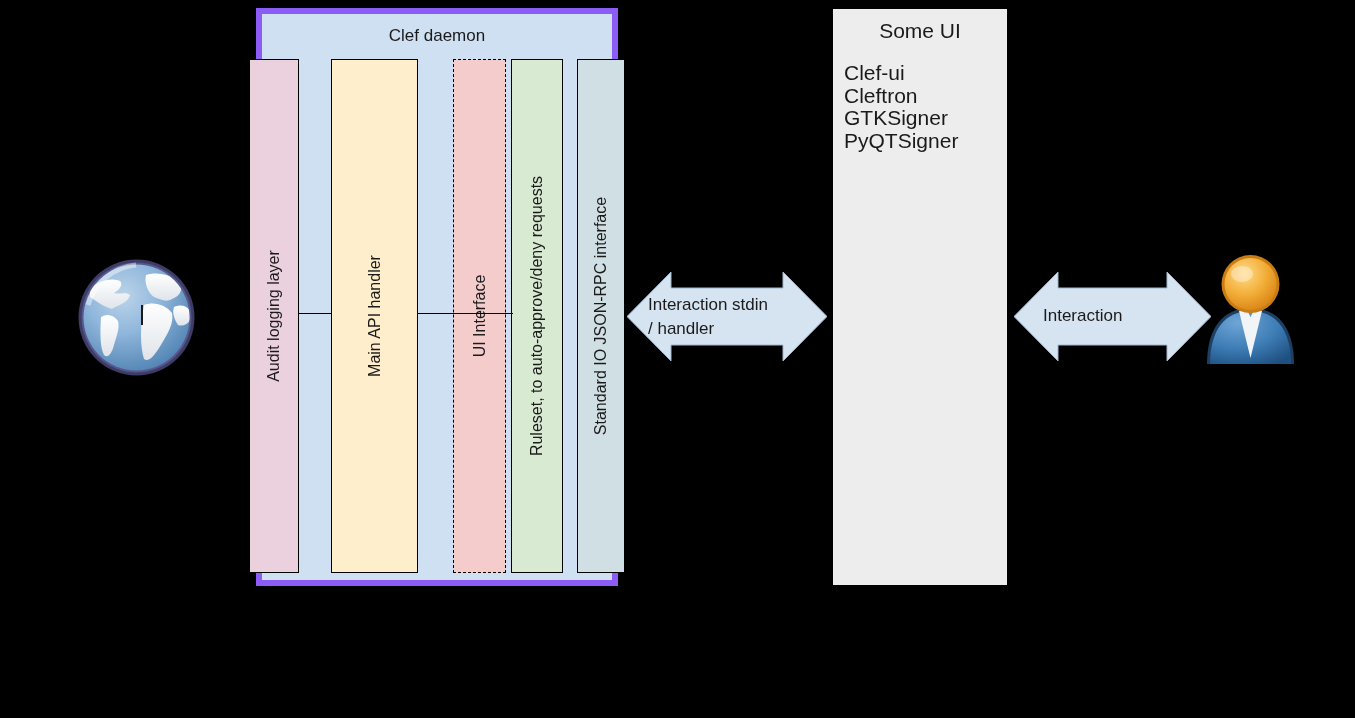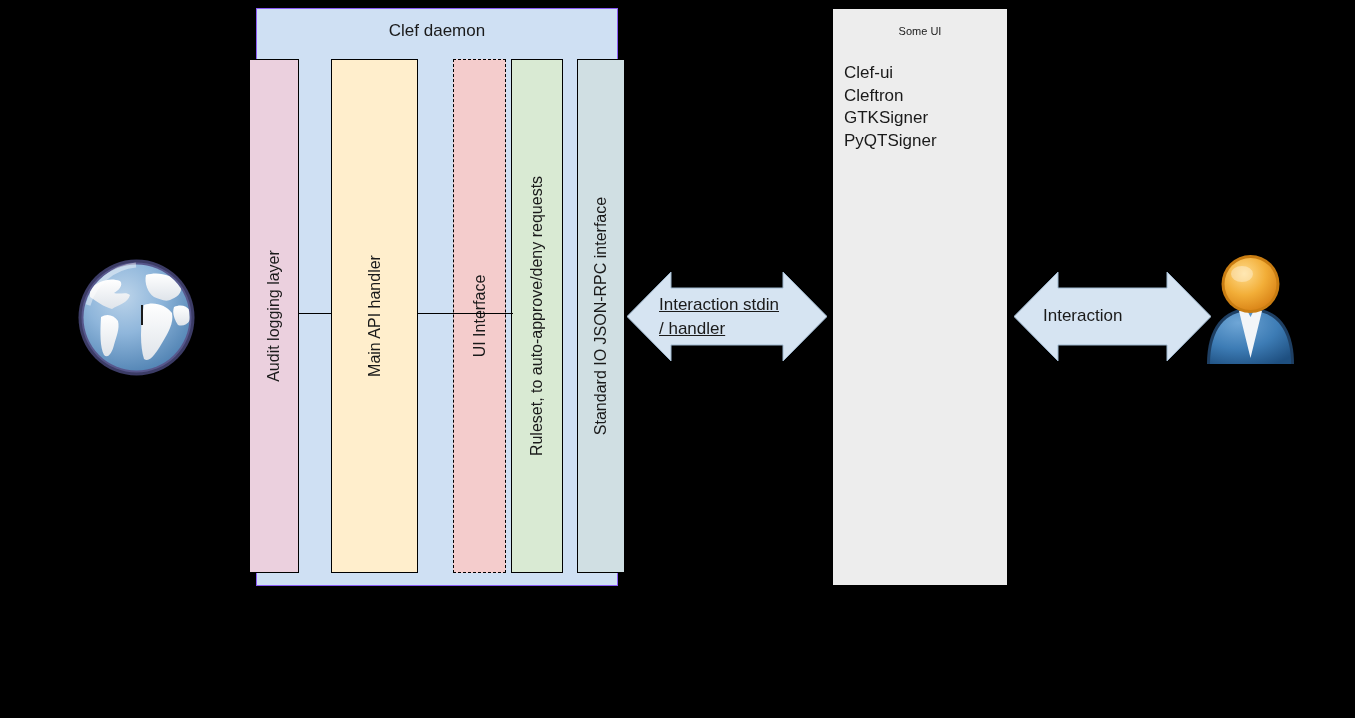--- a/index.html
+++ b/index.html
@@ -17,21 +17,21 @@
   }
 
   
   #clef-daemon {
     position: absolute;
     left: 256px;
     top: 8px;
     width: 362px;
     height: 578px;
     background: #cfe0f3;
-    border: 1px solid #8b5cf6;
+    border: 6px solid #8b5cf6;
     box-sizing: border-box;
   }
   #clef-daemon-title {
     position: absolute;
     left: 0;
     top: 12px;
     width: 100%;
     text-align: center;
     font-size: 17px;
     color: #1a1a1a;
@@ -84,46 +84,46 @@
     background: #ededed;
     border: 1px solid #000000;
     box-sizing: border-box;
   }
   #some-ui-title {
     position: absolute;
     left: 0;
     top: 12px;
     width: 100%;
     text-align: center;
-    font-size: 11px;
+    font-size: 21px;
     color: #1a1a1a;
     line-height: 20px;
   }
   #some-ui-list {
     position: absolute;
     left: 11px;
     top: 53px;
-    font-size: 17px;
+    font-size: 21px;
     color: #1a1a1a;
     line-height: 22.5px;
   }
   #some-ui-list div { white-space: nowrap; }
 
   
   .arrow-wrap { position: absolute; }
   .arrow-svg  { display: block; }
   .arrow-text {
     position: absolute;
     font-size: 17px;
     color: #1a1a1a;
     line-height: 24px;
     white-space: nowrap;
   }
   #arrow-stdio-wrap { left: 627px; top: 272px; width: 200px; height: 89px; }
-  #arrow-stdio-text { left: 32px;  top: 21px; text-decoration: underline; }
+  #arrow-stdio-text { left: 21px;  top: 21px; }
   #arrow-user-wrap  { left: 1014px; top: 272px; width: 197px; height: 89px; text-align: right; }
   #arrow-user-text  { left: 29px;  top: 32px; }
 
   
   #globe-icon { position: absolute; left: 74px; top: 255px; width: 125px; height: 125px; }
   
   #user-icon  { position: absolute; left: 1199px; top: 254px; width: 103px; height: 110px; }
 </style>
 </head>
 <body>

